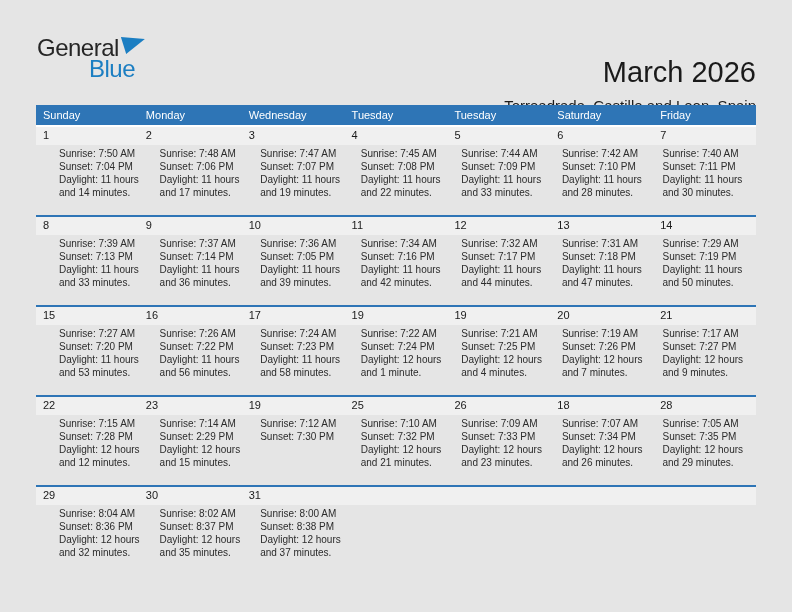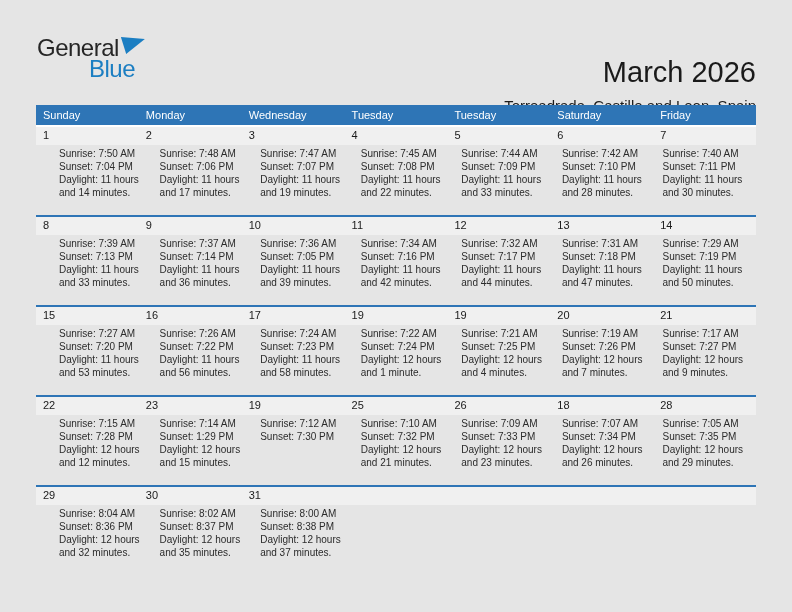--- a/index.html
+++ b/index.html
@@ -226,21 +226,21 @@
             <div class="bcell">28</div>
           </div>
           <div class="details">
             <div class="dcell">
               <div class="line">Sunrise: 7:15 AM</div>
               <div class="line">Sunset: 7:28 PM</div>
               <div class="line">Daylight: 12 hours and 12 minutes.</div>
             </div>
             <div class="dcell">
               <div class="line">Sunrise: 7:14 AM</div>
-              <div class="line">Sunset: 1:29 PM</div>
+              <div class="line">Sunset: 2:29 PM</div>
               <div class="line">Daylight: 12 hours and 15 minutes.</div>
             </div>
             <div class="dcell">
               <div class="line">Sunrise: 7:12 AM</div>
               <div class="line">Sunset: 7:30 PM</div>
             </div>
             <div class="dcell">
               <div class="line">Sunrise: 7:10 AM</div>
               <div class="line">Sunset: 7:32 PM</div>
               <div class="line">Daylight: 12 hours and 21 minutes.</div>

